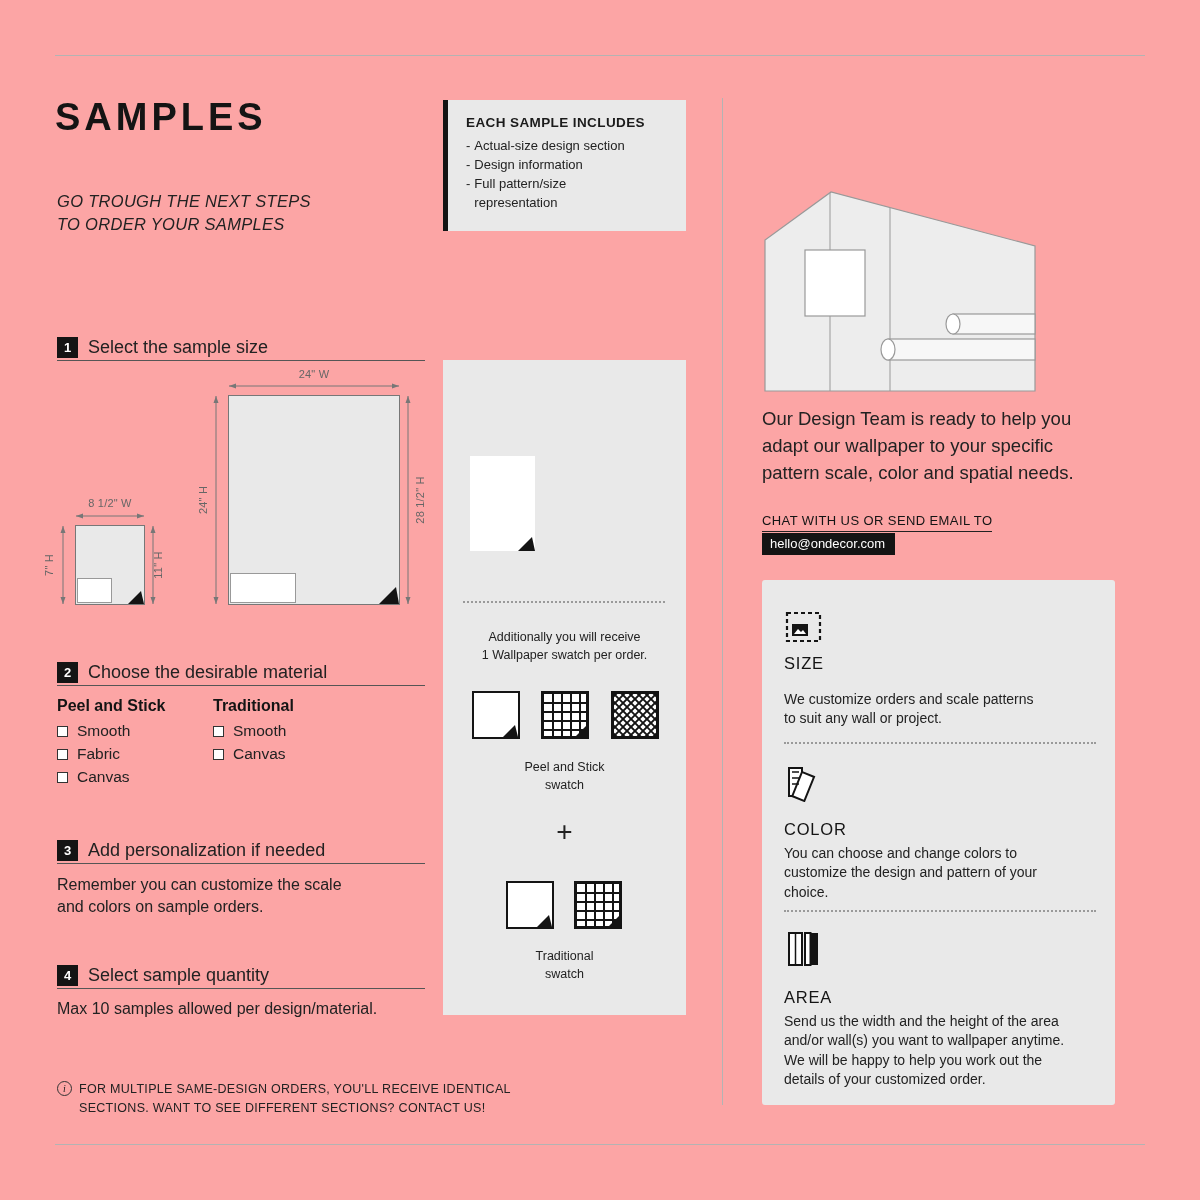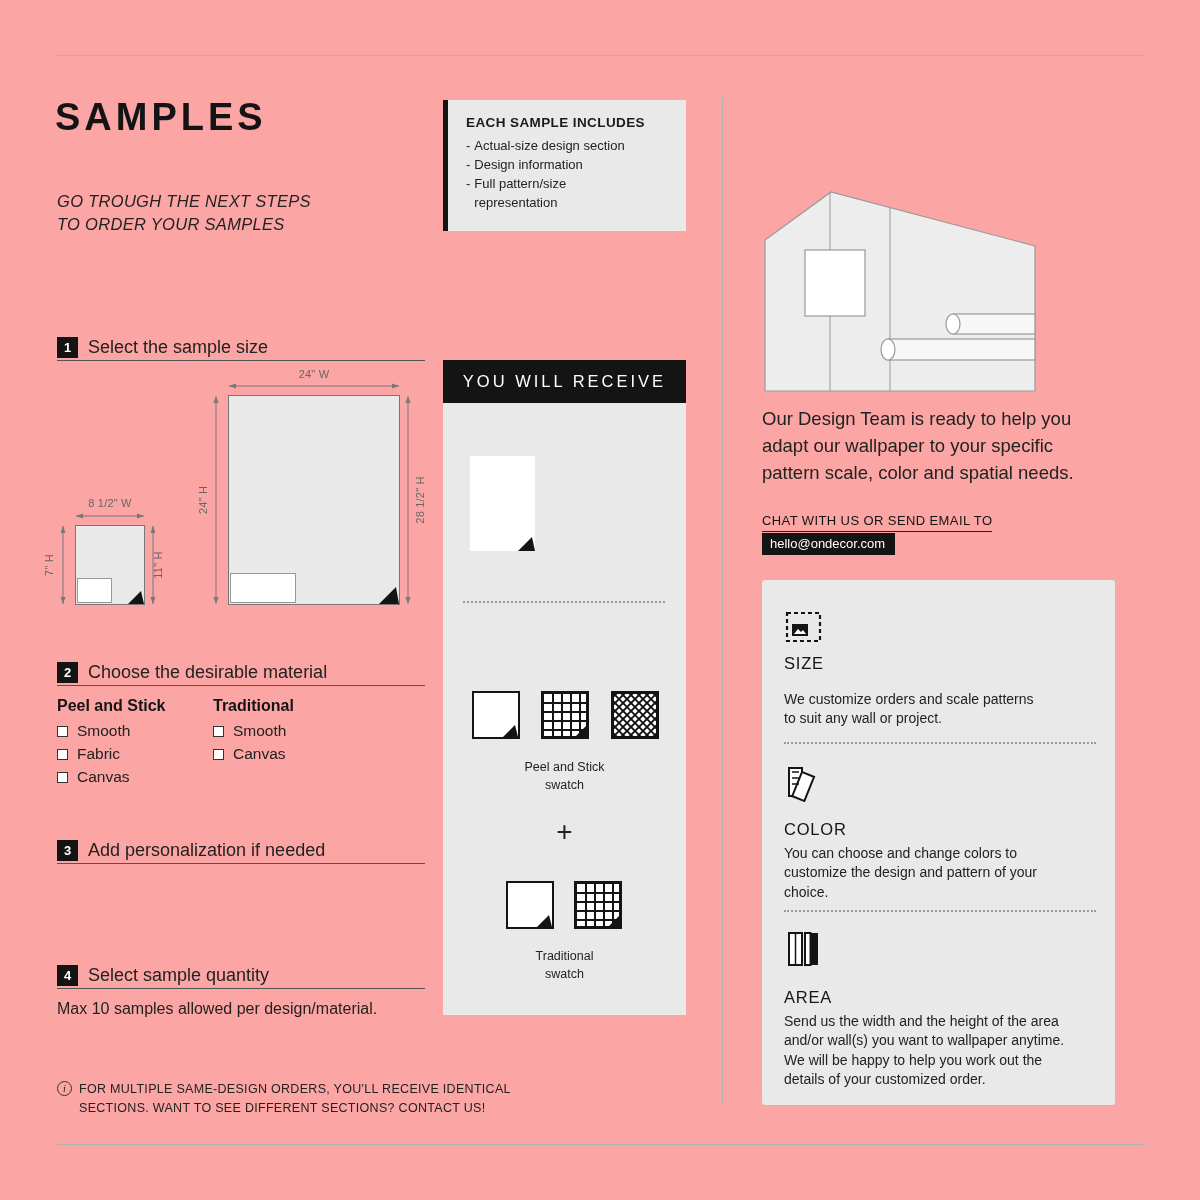--- a/index.html
+++ b/index.html
@@ -148,39 +148,42 @@
     <span>Smooth</span>
   </div>
   <div class="abs opt-row" style="left:213px; top:745px;">
     <span class="checkbox"></span>
     <span>Canvas</span>
   </div>
 
   <div class="abs step-num" style="left:57px; top:840px;">3</div>
   <div class="abs step-label" style="left:88px; top:840px;">Add personalization if needed</div>
   <div class="abs step-rule" style="left:57px; top:863px; width:368px;"></div>
+  <div class="abs body-text preline" style="left:57px; top:874px;">Remember you can customize the scale
+and colors on sample orders.</div>
 
   <div class="abs step-num" style="left:57px; top:965px;">4</div>
   <div class="abs step-label" style="left:88px; top:965px;">Select sample quantity</div>
   <div class="abs step-rule" style="left:57px; top:988px; width:368px;"></div>
   <div class="abs body-text" style="left:57px; top:998px;">Max 10 samples allowed per design/material.</div>
 
   <div class="abs info-circle" style="left:57px; top:1081px;">i</div>
   <div class="abs footnote-text preline" style="left:79px; top:1080px;">FOR MULTIPLE SAME-DESIGN ORDERS, YOU'LL RECEIVE IDENTICAL
 SECTIONS. WANT TO SEE DIFFERENT SECTIONS? CONTACT US!</div>
 
   <div class="abs panel" style="left:443px; top:360px; width:243px; height:655px;"></div>
-  <div class="abs receive-header" style="left:443px; top:360px; width:243px; height:43px;">YOU WILL RECEIVE</div>
 
   <div class="abs" style="left:470px; top:456px; width:65px; height:95px; background:#fff;">
     <div class="fold" style="border-left-width:14px; border-bottom:14px solid #141414;"></div>
   </div>
 
   <div class="abs dotted" style="left:463px; top:601px; width:202px;"></div>
 
+  <div class="abs small-text preline center" style="left:443px; top:629px; width:243px;">Additionally you will receive
+1 Wallpaper swatch per order.</div>
 
   <div class="abs" style="left:472px; top:691px; width:48px; height:48px; background:#fff; border:2.5px solid #141414;">
     <div class="fold" style="border-left-width:12px; border-bottom:12px solid #141414;"></div>
   </div>
   <svg class="abs" style="left:541px; top:691px;" width="48" height="48">
     <rect x="1.5" y="1.5" width="45" height="45" fill="#fff" stroke="#141414" stroke-width="3"></rect>
     <path d="M12 3 V45 M21 3 V45 M30 3 V45 M39 3 V45 M3 12 H45 M3 21 H45 M3 30 H45 M3 39 H45" stroke="#141414" stroke-width="2" fill="none"></path>
     <path d="M47 33 V47 H33 Z" fill="#141414"></path>
   </svg>
   <svg class="abs" style="left:611px; top:691px;" width="48" height="48">

